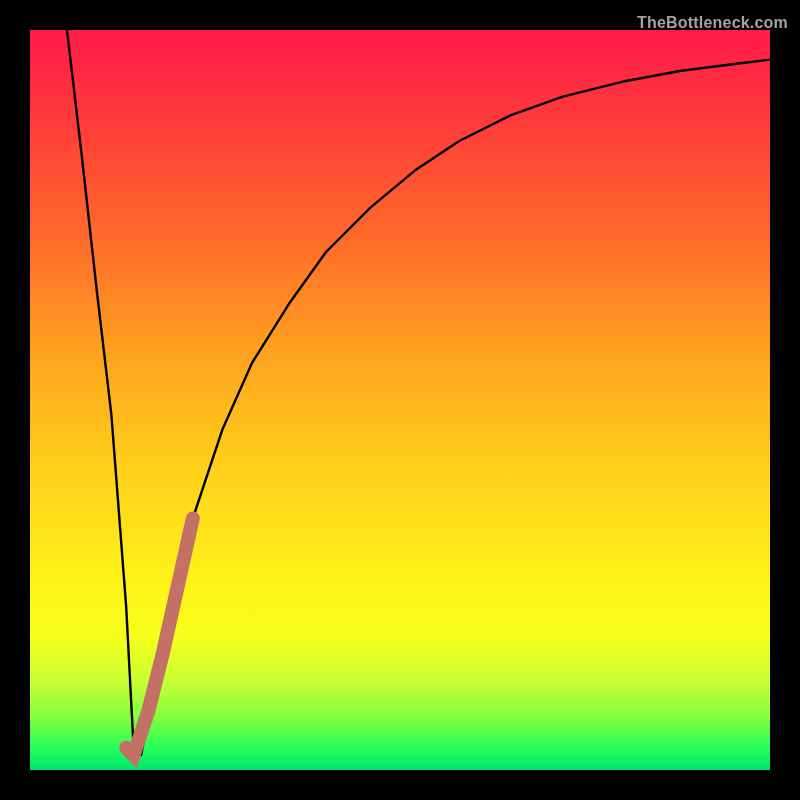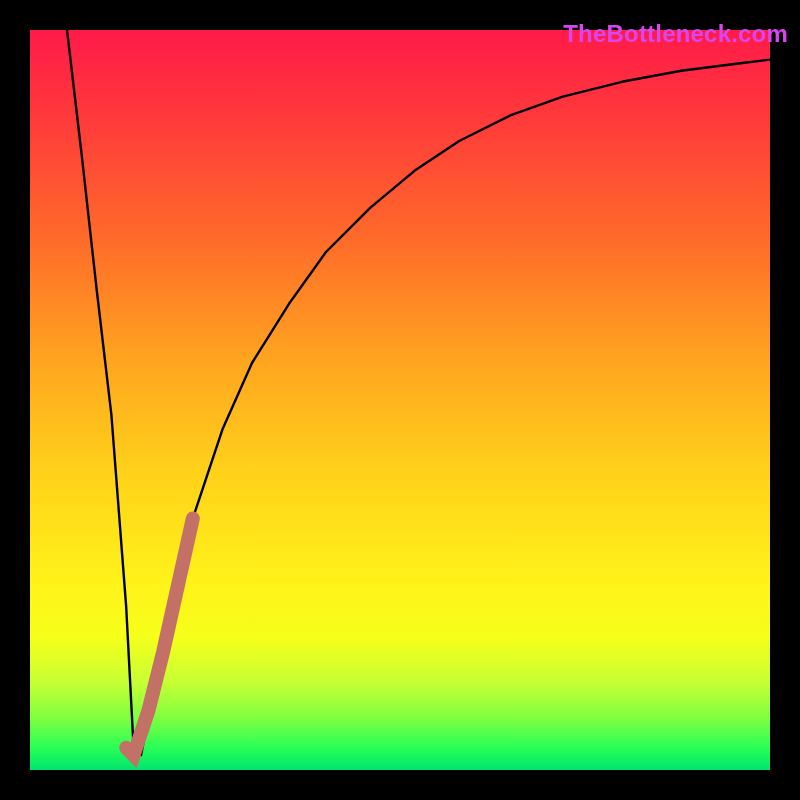--- a/index.html
+++ b/index.html
@@ -31,24 +31,24 @@
       #ffd21a 60%,
       #fff31a 75%,
       #f6ff1a 82%,
       #c8ff33 88%,
       #7fff3f 93%,
       #28ff57 97%,
       #00e46e 100%);
   }
   .watermark {
     position: absolute;
-    top: 20px;
+    top: 14px;
     right: 12px;
-    color: #d946ef;
-    font-size: 24px;
+    color: #a3a3a3;
+    font-size: 16px;
     font-weight: 600;
     letter-spacing: 0.2px;
     user-select: none;
   }
   svg.curves {
     position: absolute;
     left: 0;
     top: 0;
     width: 740px;
     height: 740px;

